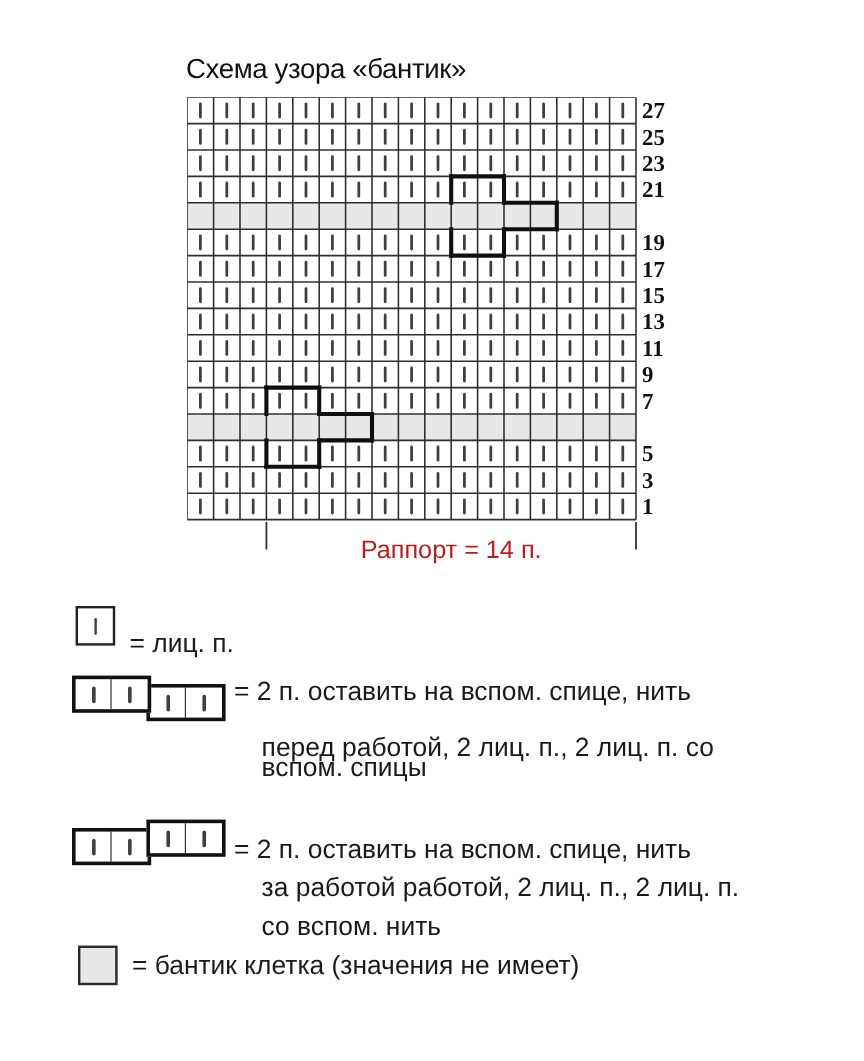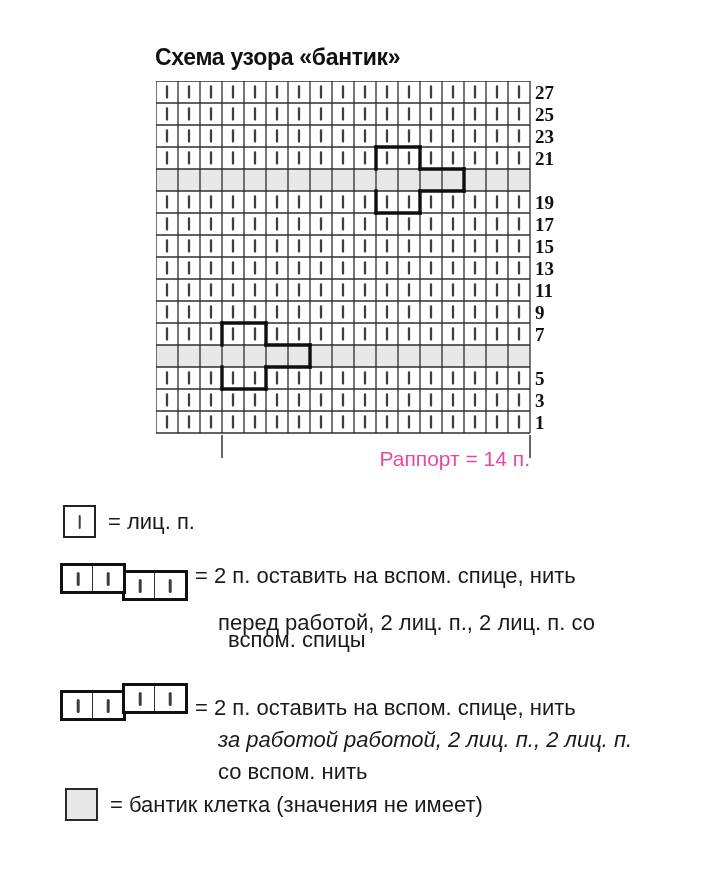--- a/index.html
+++ b/index.html
@@ -3,25 +3,25 @@
 <meta charset="utf-8">
 <style>
   html,body{margin:0;padding:0;}
   body{
     width:720px;height:884px;position:relative;background:#ffffff;
     font-family:"Liberation Sans","DejaVu Sans",sans-serif;color:#1a1a1a;
     overflow:hidden;
   }
   .abs{position:absolute;}
   .title{
-    font-size:23px;font-weight:700;letter-spacing:-0.3px;color:#111;
+    font-size:23px;font-weight:400;letter-spacing:-0.3px;color:#111;
     white-space:nowrap;
   }
   .rapport{
-    font-size:21px;color:#ec4899;text-align:right;white-space:nowrap;
+    font-size:21px;color:#b91c1c;text-align:center;white-space:nowrap;
   }
   .lg-text{
     font-size:22px;color:#1a1a1a;white-space:nowrap;
   }
   .cell{
     width:29px;height:29px;border:2px solid #222;background:#fff;
     box-sizing:content-box;
   }
   .cell.gray{background:#e8e8e8;border-color:#2a2a2a;}
   .strip{width:128px;height:38px;}
@@ -369,48 +369,48 @@
       <line x1="66" y1="354" x2="66" y2="377"></line>
       <line x1="374" y1="354" x2="374" y2="377"></line>
     </g>
   </svg>
 
 <div class="abs rapport" style="left:222px;top:447px;width:308px;">Раппорт = 14 п.</div>
 
 <div class="abs cell" style="left:63px;top:505px;">
   <span class="mark center"></span>
 </div>
-<div class="abs lg-text" style="left:108px;top:505px;line-height:34px;">= лиц. п.</div>
+<div class="abs lg-text" style="left:108px;top:519px;line-height:34px;">= лиц. п.</div>
 
 <div class="abs strip" style="left:60px;top:563px;">
   <div class="cbox raised" style="left:0;top:0;">
     <span class="mark m1"></span>
     <span class="mark m2"></span>
     <i class="cdiv"></i>
   </div>
   <div class="cbox" style="left:62px;top:7px;">
     <span class="mark m1"></span>
     <span class="mark m2"></span>
     <i class="cdiv"></i>
   </div>
 </div>
 <div class="abs lg-text" style="left:195px;top:563px;">= 2 п. оставить на вспом. спице, нить</div>
 <div class="abs lg-text" style="left:218px;top:610px;">перед работой, 2 лиц. п., 2 лиц. п. со</div>
-<div class="abs lg-text" style="left:228px;top:627px;">вспом. спицы</div>
+<div class="abs lg-text" style="left:218px;top:627px;">вспом. спицы</div>
 
 <div class="abs strip" style="left:60px;top:683px;">
   <div class="cbox" style="left:0;top:7px;">
     <span class="mark m1"></span>
     <span class="mark m2"></span>
     <i class="cdiv"></i>
   </div>
   <div class="cbox raised" style="left:62px;top:0;">
     <span class="mark m1"></span>
     <span class="mark m2"></span>
     <i class="cdiv"></i>
   </div>
 </div>
 <div class="abs lg-text" style="left:195px;top:695px;">= 2 п. оставить на вспом. спице, нить</div>
-<div class="abs lg-text" style="left:218px;top:727px;font-style:italic;">за работой работой, 2 лиц. п., 2 лиц. п.</div>
+<div class="abs lg-text" style="left:218px;top:727px;">за работой работой, 2 лиц. п., 2 лиц. п.</div>
 <div class="abs lg-text" style="left:218px;top:759px;">со вспом. нить</div>
 
 <div class="abs cell gray" style="left:65px;top:788px;"></div>
 <div class="abs lg-text" style="left:110px;top:788px;line-height:34px;">= бантик клетка (значения не имеет)</div>
 
 </body></html>

